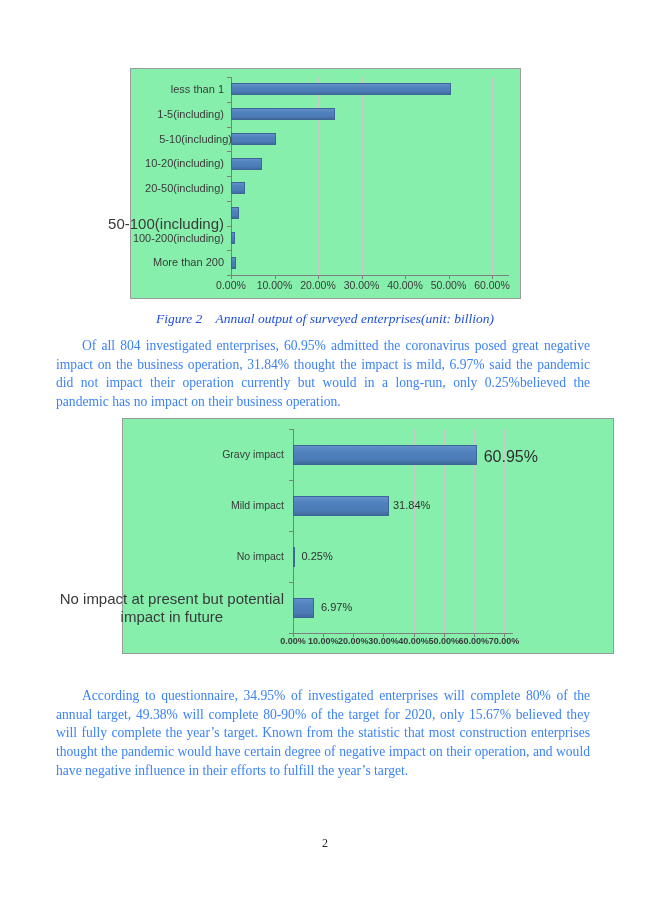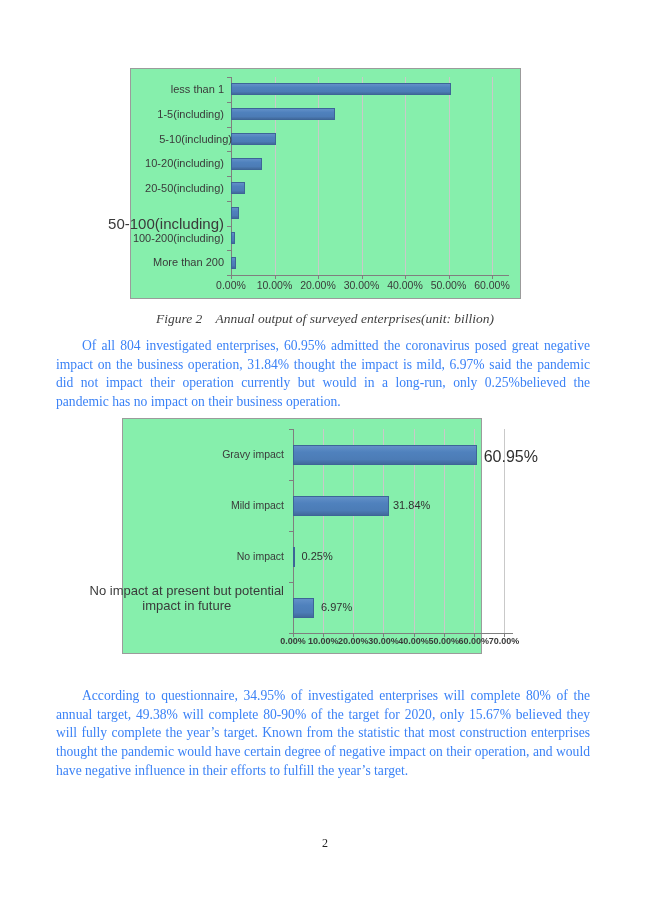--- a/index.html
+++ b/index.html
@@ -12,21 +12,21 @@
   .haxis{position:absolute;height:1px;background:#7f7f7f;}
   .tickdown{position:absolute;width:1px;height:4px;background:#7f7f7f;}
   .tickleft{position:absolute;width:4px;height:1px;background:#7f7f7f;}
   .bar{position:absolute;background:linear-gradient(180deg,#6290c8 0%,#4f81bd 35%,#4c7cb6 75%,#416a9c 100%);
        border:1px solid #3d6597;box-sizing:border-box;}
   .catlabel{position:absolute;display:flex;align-items:center;justify-content:flex-end;overflow:visible;}
   .catlabel span{white-space:pre-line;min-width:max-content;line-height:1.15;}
   .ticklabel{position:absolute;transform:translateX(-50%);white-space:nowrap;color:#3a3a3a;}
   .datalabel{position:absolute;white-space:nowrap;color:#303030;}
   .caption{position:absolute;left:0;width:650px;text-align:center;font-style:italic;
-           font-size:13.5px;white-space:pre;color:#404040;}
+           font-size:13.5px;white-space:pre;color:#1d4ed8;}
   .body{position:absolute;left:56px;width:534px;margin:0;text-align:justify;
         font-size:13.6px;line-height:18.7px;text-indent:26px;color:#3b82f6;}
   .pagenum{position:absolute;left:0;top:836px;width:650px;text-align:center;font-size:12px;color:#222;}
 </style>
 </head>
 <body>
 
 <div class="page">
 
   <div class="chart" id="chart-0" style="left:130px;top:68px;width:391px;height:231px">
@@ -92,21 +92,21 @@
       <div class="ticklabel" style="left: 230.5px; top: 210px; font-size: 10.5px; font-weight: normal;">30.00%</div>
       <div class="ticklabel" style="left: 274px; top: 210px; font-size: 10.5px; font-weight: normal;">40.00%</div>
       <div class="ticklabel" style="left: 317.5px; top: 210px; font-size: 10.5px; font-weight: normal;">50.00%</div>
       <div class="ticklabel" style="left: 361px; top: 210px; font-size: 10.5px; font-weight: normal;">60.00%</div>
     </div>
 
   <div class="caption" style="top:311px">Figure 2    Annual output of surveyed enterprises(unit: billion)</div>
 
   <p class="body" style="top:337px">Of all 804 investigated enterprises, 60.95% admitted the coronavirus posed great negative impact on the business operation, 31.84% thought the impact is mild, 6.97% said the pandemic did not impact their operation currently but would in a long-run, only 0.25%believed the pandemic has no impact on their business operation.</p>
 
-  <div class="chart" id="chart-1" style="left:122px;top:418px;width:360px;height:236px">
+  <div class="chart" id="chart-1" style="left:122px;top:418px;width:492px;height:236px">
       <div class="gridline" style="left: 200.143px; top: 10px; height: 204px;"></div>
       <div class="gridline" style="left: 230.286px; top: 10px; height: 204px;"></div>
       <div class="gridline" style="left: 260.429px; top: 10px; height: 204px;"></div>
       <div class="gridline" style="left: 290.571px; top: 10px; height: 204px;"></div>
       <div class="gridline" style="left: 320.714px; top: 10px; height: 204px;"></div>
       <div class="gridline" style="left: 350.857px; top: 10px; height: 204px;"></div>
       <div class="gridline" style="left: 381px; top: 10px; height: 204px;"></div>
       <div class="vaxis" style="left: 170px; top: 10px; height: 205px;"></div>
       <div class="haxis" style="left: 170px; top: 214px; width: 220px;"></div>
       <div class="tickdown" style="left: 170px; top: 214px;"></div>
@@ -131,21 +131,21 @@
       <div class="catlabel" style="left: 0px; top: 61px; width: 161px; height: 51px; font-size: 10.5px;">
         <span style="text-align: center;">Mild impact</span>
       </div>
       <div class="datalabel" style="left: 270px; top: 79.5px; font-size: 11px;">31.84%</div>
       <div class="bar" style="left: 170px; top: 127.5px; width: 1.5px; height: 20px;"></div>
       <div class="catlabel" style="left: 0px; top: 112px; width: 161px; height: 51px; font-size: 10.5px;">
         <span style="text-align: center;">No impact</span>
       </div>
       <div class="datalabel" style="left: 178.5px; top: 130.5px; font-size: 11px;">0.25%</div>
       <div class="bar" style="left: 170px; top: 178.5px; width: 21.0096px; height: 20px;"></div>
-      <div class="catlabel" style="left: 0px; top: 154px; width: 161px; height: 51px; font-size: 13px;">
+      <div class="catlabel" style="left: 0px; top: 163px; width: 161px; height: 51px; font-size: 15px;">
         <span style="text-align: center;">No impact at present but potential
 impact in future</span>
       </div>
       <div class="datalabel" style="left: 198.01px; top: 181.5px; font-size: 11px;">6.97%</div>
       <div class="ticklabel" style="left: 170px; top: 217px; font-size: 9px; font-weight: bold;">0.00%</div>
       <div class="ticklabel" style="left: 200.143px; top: 217px; font-size: 9px; font-weight: bold;">10.00%</div>
       <div class="ticklabel" style="left: 230.286px; top: 217px; font-size: 9px; font-weight: bold;">20.00%</div>
       <div class="ticklabel" style="left: 260.429px; top: 217px; font-size: 9px; font-weight: bold;">30.00%</div>
       <div class="ticklabel" style="left: 290.571px; top: 217px; font-size: 9px; font-weight: bold;">40.00%</div>
       <div class="ticklabel" style="left: 320.714px; top: 217px; font-size: 9px; font-weight: bold;">50.00%</div>

